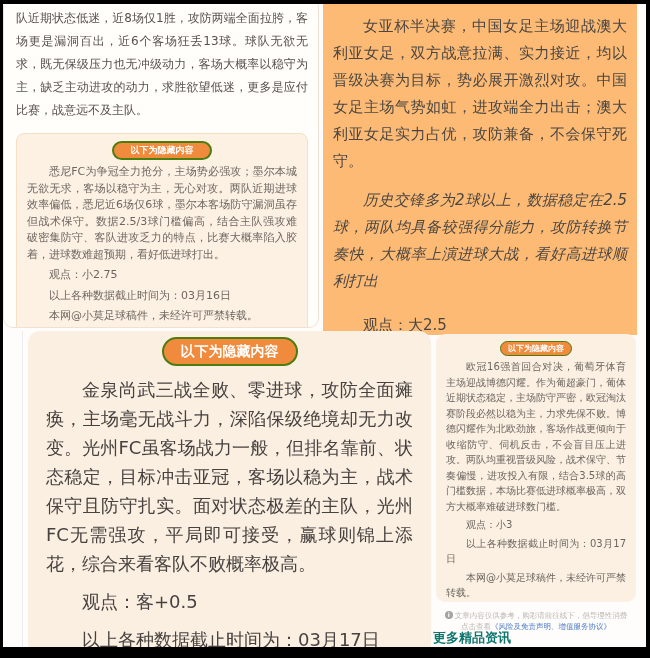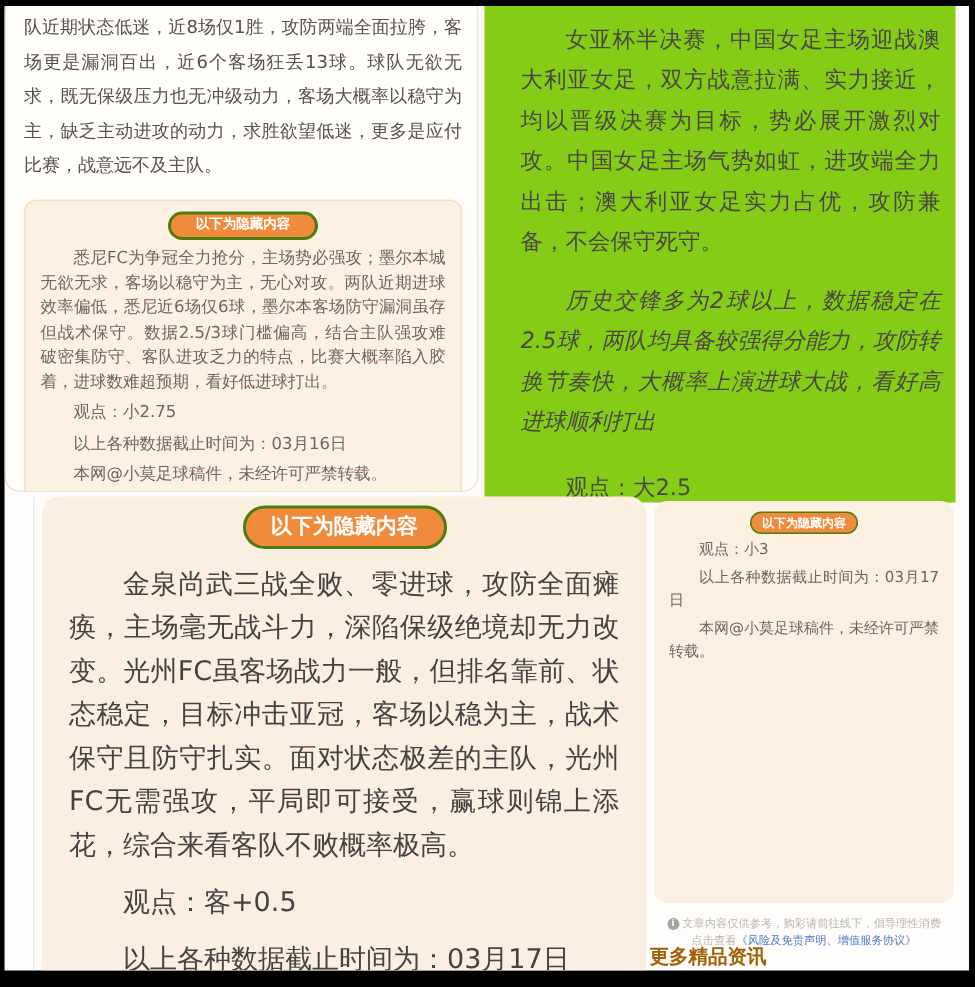--- a/index.html
+++ b/index.html
@@ -21,21 +21,21 @@
 
   
   .pill { display:block; margin:0 auto; background:#f08a3d; color:#fff; border:2px solid #4d7c0f;
           border-radius:999px; text-align:center; white-space:nowrap; cursor:pointer; }
   .pill-sm { width:100px; font-size:9px; font-weight:bold; line-height:13px; padding:1px 0; }
   .pill-lg { width:136px; font-size:14px; font-weight:bold; line-height:25px; }
   .pill-xs { width:72px; font-size:8px; font-weight:bold; line-height:11px; border-width:1px; padding:1px 0; }
 
   
   .m2-panel { position:absolute; left:320px; top:0; width:314px; height:331px;
-              background:#84cc16; padding:9px 10px 0 24px; overflow:hidden; }
+              background:#fdba74; padding:9px 10px 0 10px; overflow:hidden; }
   .m2-panel p { font-size:15px; line-height:27px; color:#4b4642; text-indent:2em; text-align:justify; }
   .m2-p2 { margin-top:12px;font-style:italic; }
   .m2-view { margin-top:17px; }
 
   
   .b-gutter-line { position:absolute; left:19px; top:327px; width:1px; height:316px; background:#ebebeb; }
 
   .m3-card { position:absolute; left:25px; top:327px; width:403px; height:316px;
              background:#fbefe1; border-radius:12px 12px 0 0; padding:6px 18px 0; overflow:hidden; }
   .m3-card p { font-size:18px; line-height:29px; color:#474240; text-indent:2em;
@@ -48,21 +48,21 @@
   .m4-card p { font-size:10px; line-height:15.5px; color:#6d665f; text-indent:2em;
                text-align:justify; margin-top:3px; }
 
   
   .footer-notice { position:absolute; left:431px; top:606px; width:204px; text-align:center;
                    font-size:7.5px; line-height:11px; color:#b9b6b2; }
   .info-dot { display:inline-block; width:8px; height:8px; background:#a6a4a1; border-radius:50%;
               color:#fff; font-size:6px; line-height:8px; font-weight:bold; text-align:center;
               vertical-align:1px; margin-right:2px; }
   .link { color:#4d7bc7; cursor:pointer; }
-  .more-title { position:absolute; left:430px; top:625px; font-size:13px; font-weight:bold; color:#a16207; }
+  .more-title { position:absolute; left:430px; top:625px; font-size:13px; font-weight:bold; color:#0f766e; }
 </style>
 </head>
 <body>
 
 <div class="screen">
   <div class="canvas">
 
     <div class="m1-card">
       <div class="m1-intro">队近期状态低迷，近8场仅1胜，攻防两端全面拉胯，客场更是漏洞百出，近6个客场狂丢13球。球队无欲无求，既无保级压力也无冲级动力，客场大概率以稳守为主，缺乏主动进攻的动力，求胜欲望低迷，更多是应付比赛，战意远不及主队。</div>
       <div class="m1-box">
@@ -85,20 +85,21 @@
 
     <div class="m3-card">
       <span class="pill pill-lg">以下为隐藏内容</span>
       <p>金泉尚武三战全败、零进球，攻防全面瘫痪，主场毫无战斗力，深陷保级绝境却无力改变。光州FC虽客场战力一般，但排名靠前、状态稳定，目标冲击亚冠，客场以稳为主，战术保守且防守扎实。面对状态极差的主队，光州FC无需强攻，平局即可接受，赢球则锦上添花，综合来看客队不败概率极高。</p>
       <p class="m3-view">观点：客+0.5</p>
       <p class="m3-dead">以上各种数据截止时间为：03月17日</p>
     </div>
 
     <div class="m4-card">
       <span class="pill pill-xs">以下为隐藏内容</span>
+      <p>欧冠16强首回合对决，葡萄牙体育主场迎战博德闪耀。作为葡超豪门，葡体近期状态稳定，主场防守严密，欧冠淘汰赛阶段必然以稳为主，力求先保不败。博德闪耀作为北欧劲旅，客场作战更倾向于收缩防守、伺机反击，不会盲目压上进攻。两队均重视晋级风险，战术保守、节奏偏慢，进攻投入有限，结合3.5球的高门槛数据，本场比赛低进球概率极高，双方大概率难破进球数门槛。</p>
       <p>观点：小3</p>
       <p>以上各种数据截止时间为：03月17日</p>
       <p>本网@小莫足球稿件，未经许可严禁转载。</p>
 
     </div>
 
     <div class="footer-notice">
       <span class="info-dot">i</span><span>文章内容仅供参考，购彩请前往线下，倡导理性消费</span><br>
       <span>点击查看</span><span class="link">《风险及免责声明、增值服务协议》</span>
     </div>

